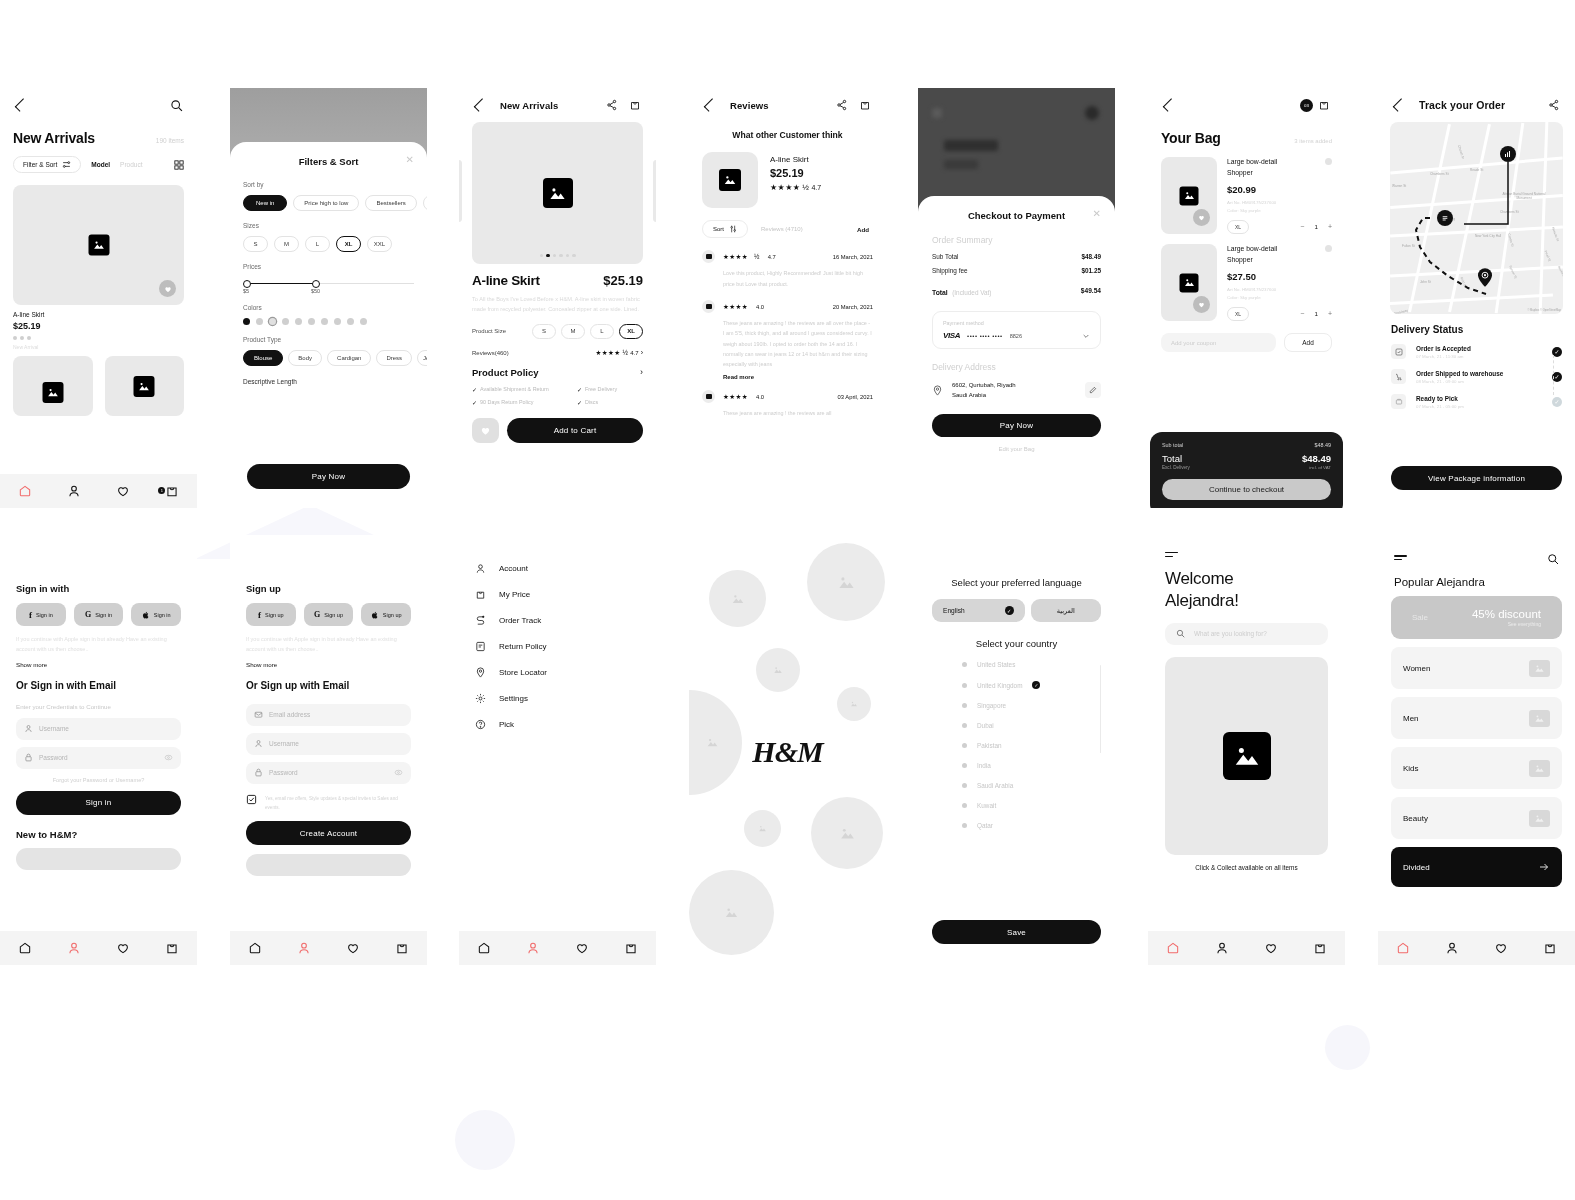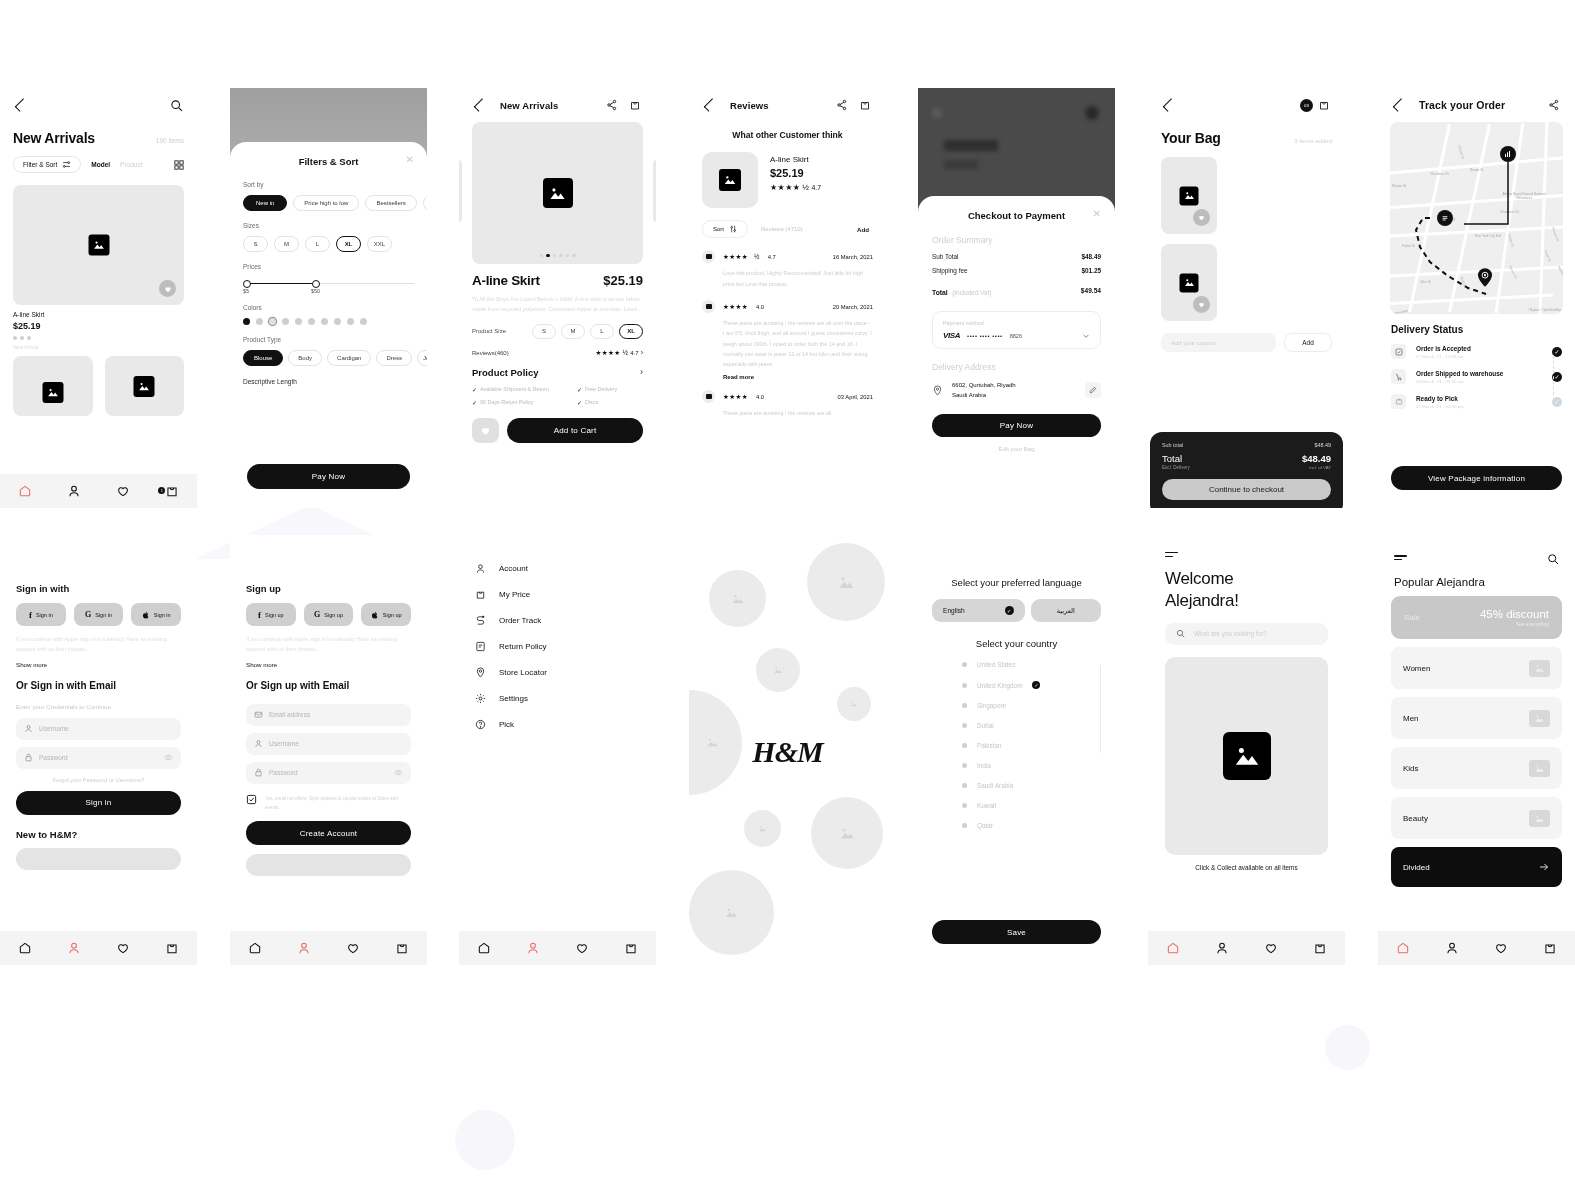--- a/index.html
+++ b/index.html
@@ -620,35 +620,63 @@
               <path d="M3 19l6-8 4 5 3-4 5 7z"></path>
               <circle cx="7.5" cy="7.5" r="2"></circle>
             </svg>
           </div>
         <div class="heartbtn" style="right:7px;bottom:8px;">
           <svg width="7" height="7" viewBox="0 0 24 24" fill="#fff">
               <path d="M12 21s-8-5-8-10a4.5 4.5 0 018-2.8A4.5 4.5 0 0120 11c0 5-8 10-8 10z"></path>
             </svg>
           </div>
       </div>
+      <div style="flex:1;position:relative;">
+        <div style="font-size:6.8px;color:#111;line-height:1.6;width:70px;">Large bow-detail Shopper</div>
+        <div style="position:absolute;right:0;top:1px;width:7px;height:7px;border-radius:50%;background:#e3e3e3;"></div>
+        <div style="font-size:9.5px;font-weight:700;color:#111;margin-top:5px;">$20.99</div>
+        <div style="font-size:4.4px;color:#d6d6d6;margin-top:5px;">Art No. HM0917N237600</div>
+        <div style="font-size:4.4px;color:#d6d6d6;margin-top:3px;">Color: Sky purple</div>
+        <div style="display:flex;align-items:center;margin-top:7px;">
+          <span class="pill" style="height:14px;width:22px;font-size:5px;">XL</span>
+          <span style="flex:1"></span>
+          <span style="font-size:7px;color:#777;">−</span>
+          <span style="font-size:6.2px;color:#111;margin:0 10px;">1</span>
+          <span style="font-size:7px;color:#777;">+</span>
+        </div>
+      </div>
     </div>
 
     <div style="display:flex;gap:10px;padding:10px 13px 0;">
       <div class="grayimg" style="width:56px;height:77px;">
         <div class="imgph" style="position:absolute;left:50%;top:50%;transform:translate(-50%,-50%);width:19px;height:19px;border-radius:3px;">
           <svg width="12" height="12" viewBox="0 0 24 24">
               <path d="M3 19l6-8 4 5 3-4 5 7z"></path>
               <circle cx="7.5" cy="7.5" r="2"></circle>
             </svg>
           </div>
         <div class="heartbtn" style="right:7px;bottom:8px;">
           <svg width="7" height="7" viewBox="0 0 24 24" fill="#fff">
               <path d="M12 21s-8-5-8-10a4.5 4.5 0 018-2.8A4.5 4.5 0 0120 11c0 5-8 10-8 10z"></path>
             </svg>
           </div>
+      </div>
+      <div style="flex:1;position:relative;">
+        <div style="font-size:6.8px;color:#111;line-height:1.6;width:70px;">Large bow-detail Shopper</div>
+        <div style="position:absolute;right:0;top:1px;width:7px;height:7px;border-radius:50%;background:#e3e3e3;"></div>
+        <div style="font-size:9.5px;font-weight:700;color:#111;margin-top:5px;">$27.50</div>
+        <div style="font-size:4.4px;color:#d6d6d6;margin-top:5px;">Art No. HM0917N237600</div>
+        <div style="font-size:4.4px;color:#d6d6d6;margin-top:3px;">Color: Sky purple</div>
+        <div style="display:flex;align-items:center;margin-top:7px;">
+          <span class="pill" style="height:14px;width:22px;font-size:5px;">XL</span>
+          <span style="flex:1"></span>
+          <span style="font-size:7px;color:#777;">−</span>
+          <span style="font-size:6.2px;color:#111;margin:0 10px;">1</span>
+          <span style="font-size:7px;color:#777;">+</span>
+        </div>
       </div>
     </div>
 
     <div style="display:flex;gap:8px;padding:12px 13px 0;">
       <div style="flex:1;background:#f4f4f4;border-radius:8px;height:19px;display:flex;align-items:center;padding:0 10px;font-size:6px;color:#cdcdcd;">Add your coupon</div>
       <div style="width:48px;border:1px solid #ececec;border-radius:8px;height:19px;display:flex;align-items:center;justify-content:center;font-size:6.4px;color:#111;">Add</div>
     </div>
 
     <div style="position:absolute;left:2px;right:2px;bottom:-8px;background:#1b1b1b;border-radius:12px;padding:10px 12px 16px;">
       <div class="rowline">
@@ -1254,21 +1282,21 @@
         <svg width="12" height="12" viewBox="0 0 24 24" fill="none" stroke="#111" stroke-width="2">
             <circle cx="10.5" cy="10.5" r="7"></circle>
             <line x1="16" y1="16" x2="22" y2="22"></line>
           </svg>
         </div>
     </div>
 
     <div style="font-size:11.5px;font-weight:500;color:#111;padding:11px 16px 0;">Popular Alejandra</div>
 
     <div style="padding:8px 13px 0;">
-      <div style="background:#c8c8c8;border-radius:9px;height:43px;display:flex;align-items:center;padding:0 13px;position:relative;">
+      <div style="background:#c8c8c8;border-radius:9px;height:43px;display:flex;align-items:center;padding:0 21px;position:relative;">
         <span style="font-size:8px;color:#e7e7e7;">Sale</span>
         <span style="margin-left:auto;text-align:right;">
           <span style="display:block;font-size:11.5px;color:#fff;font-weight:500;">45% discount</span>
           <span style="display:block;font-size:5px;color:#ececec;margin-top:1px;">See everything</span>
         </span>
       </div>
 
       <div class="catrow" style="margin-top:8px;">
         <span>Women</span>
         <span class="catimg">

